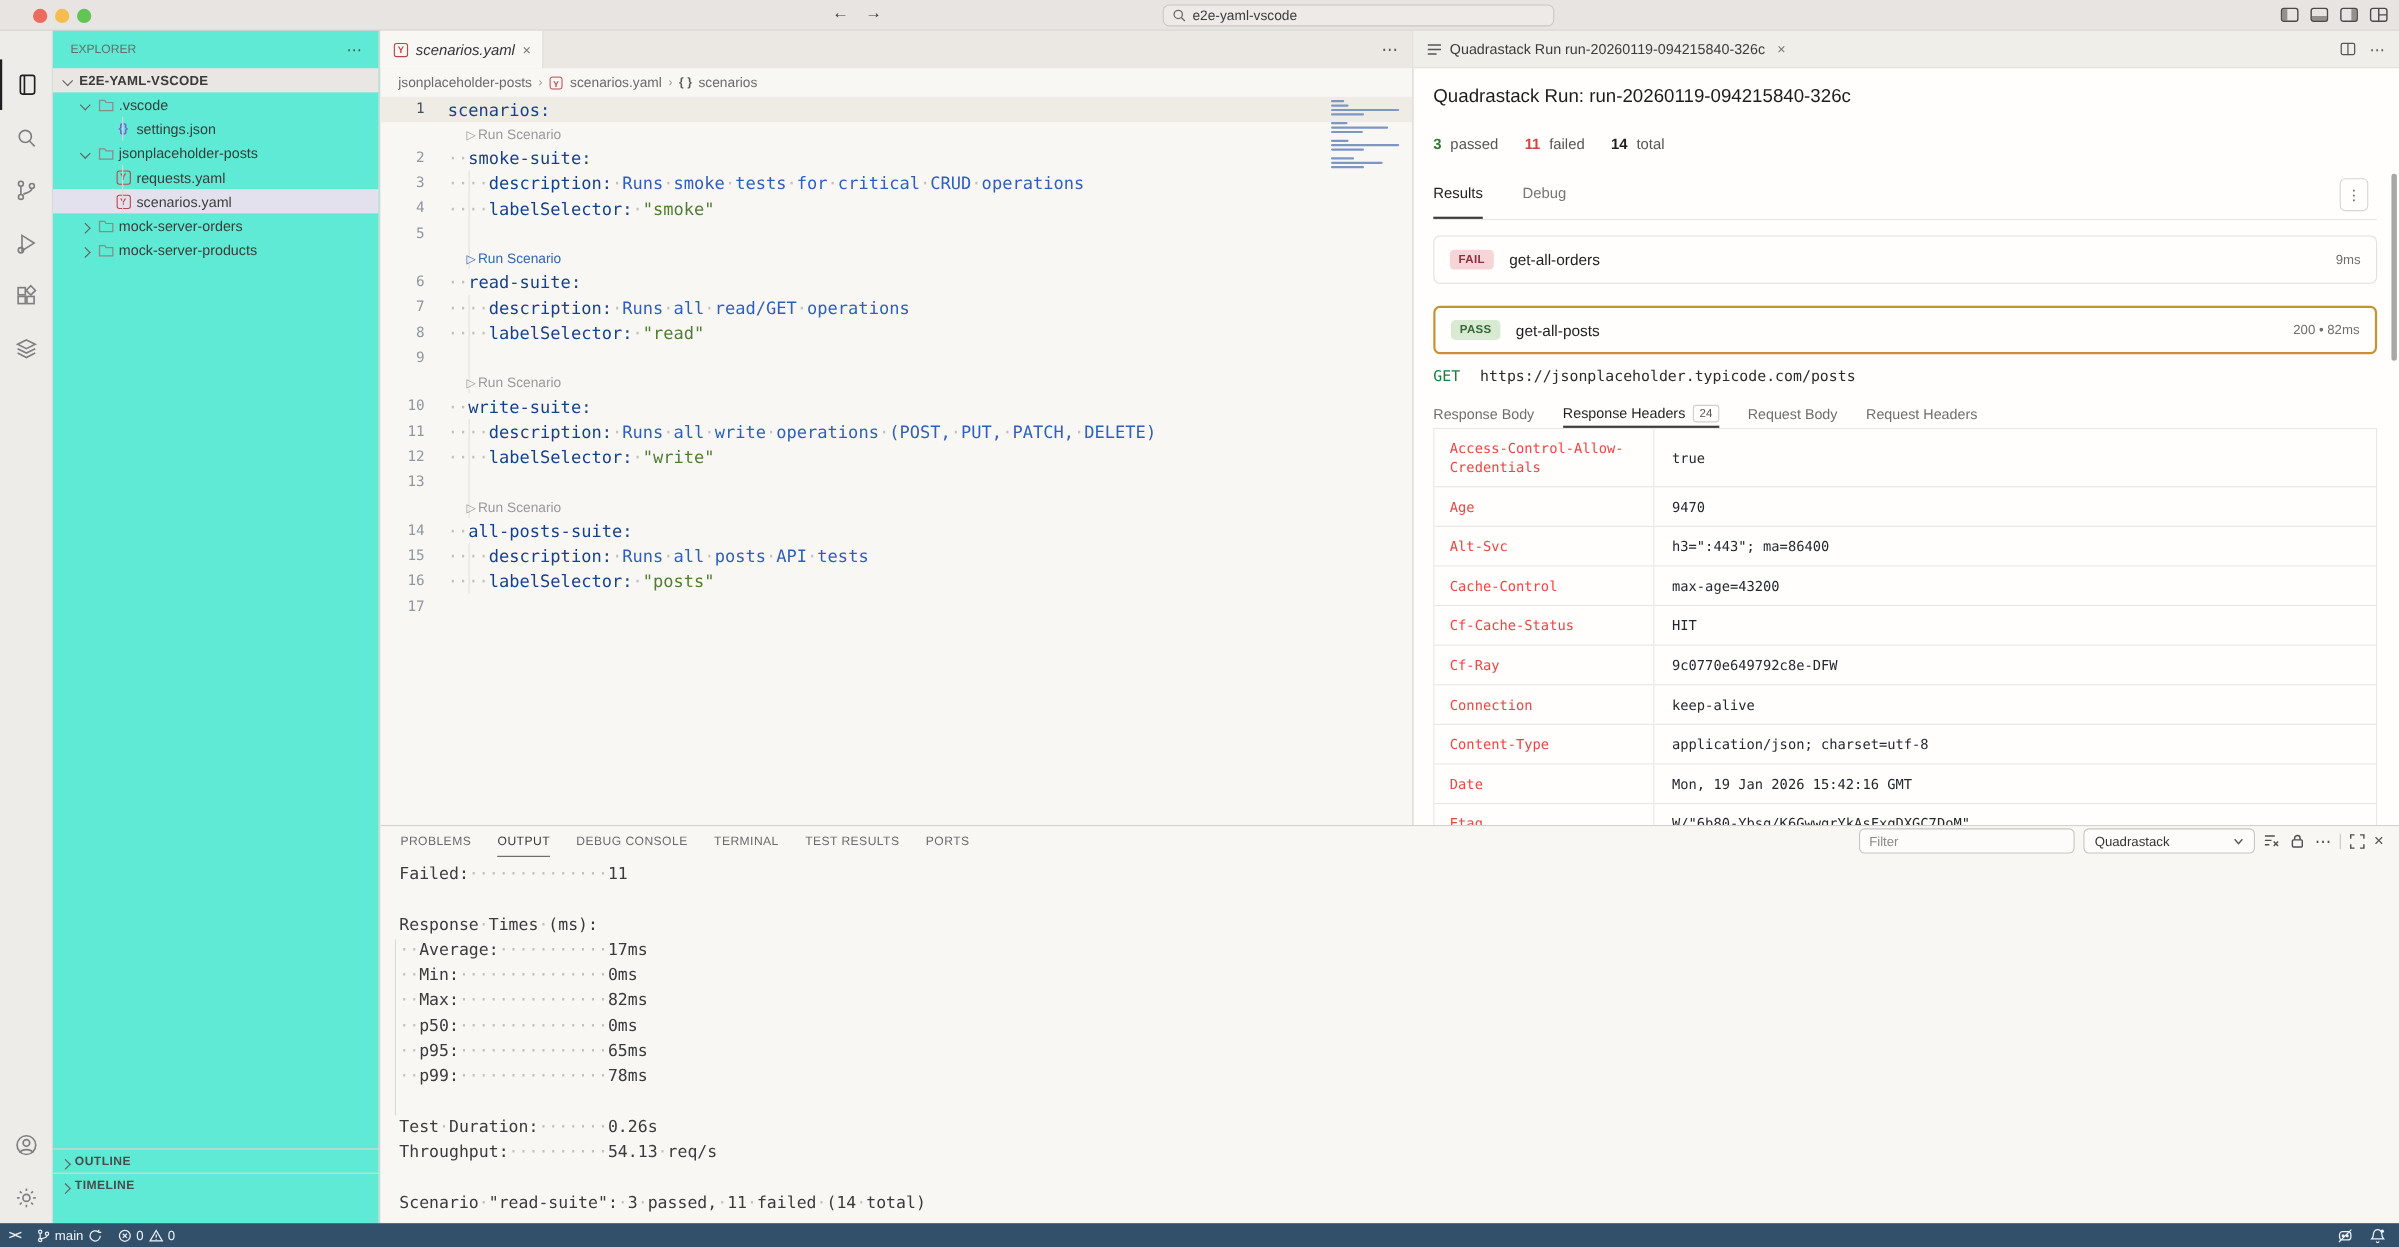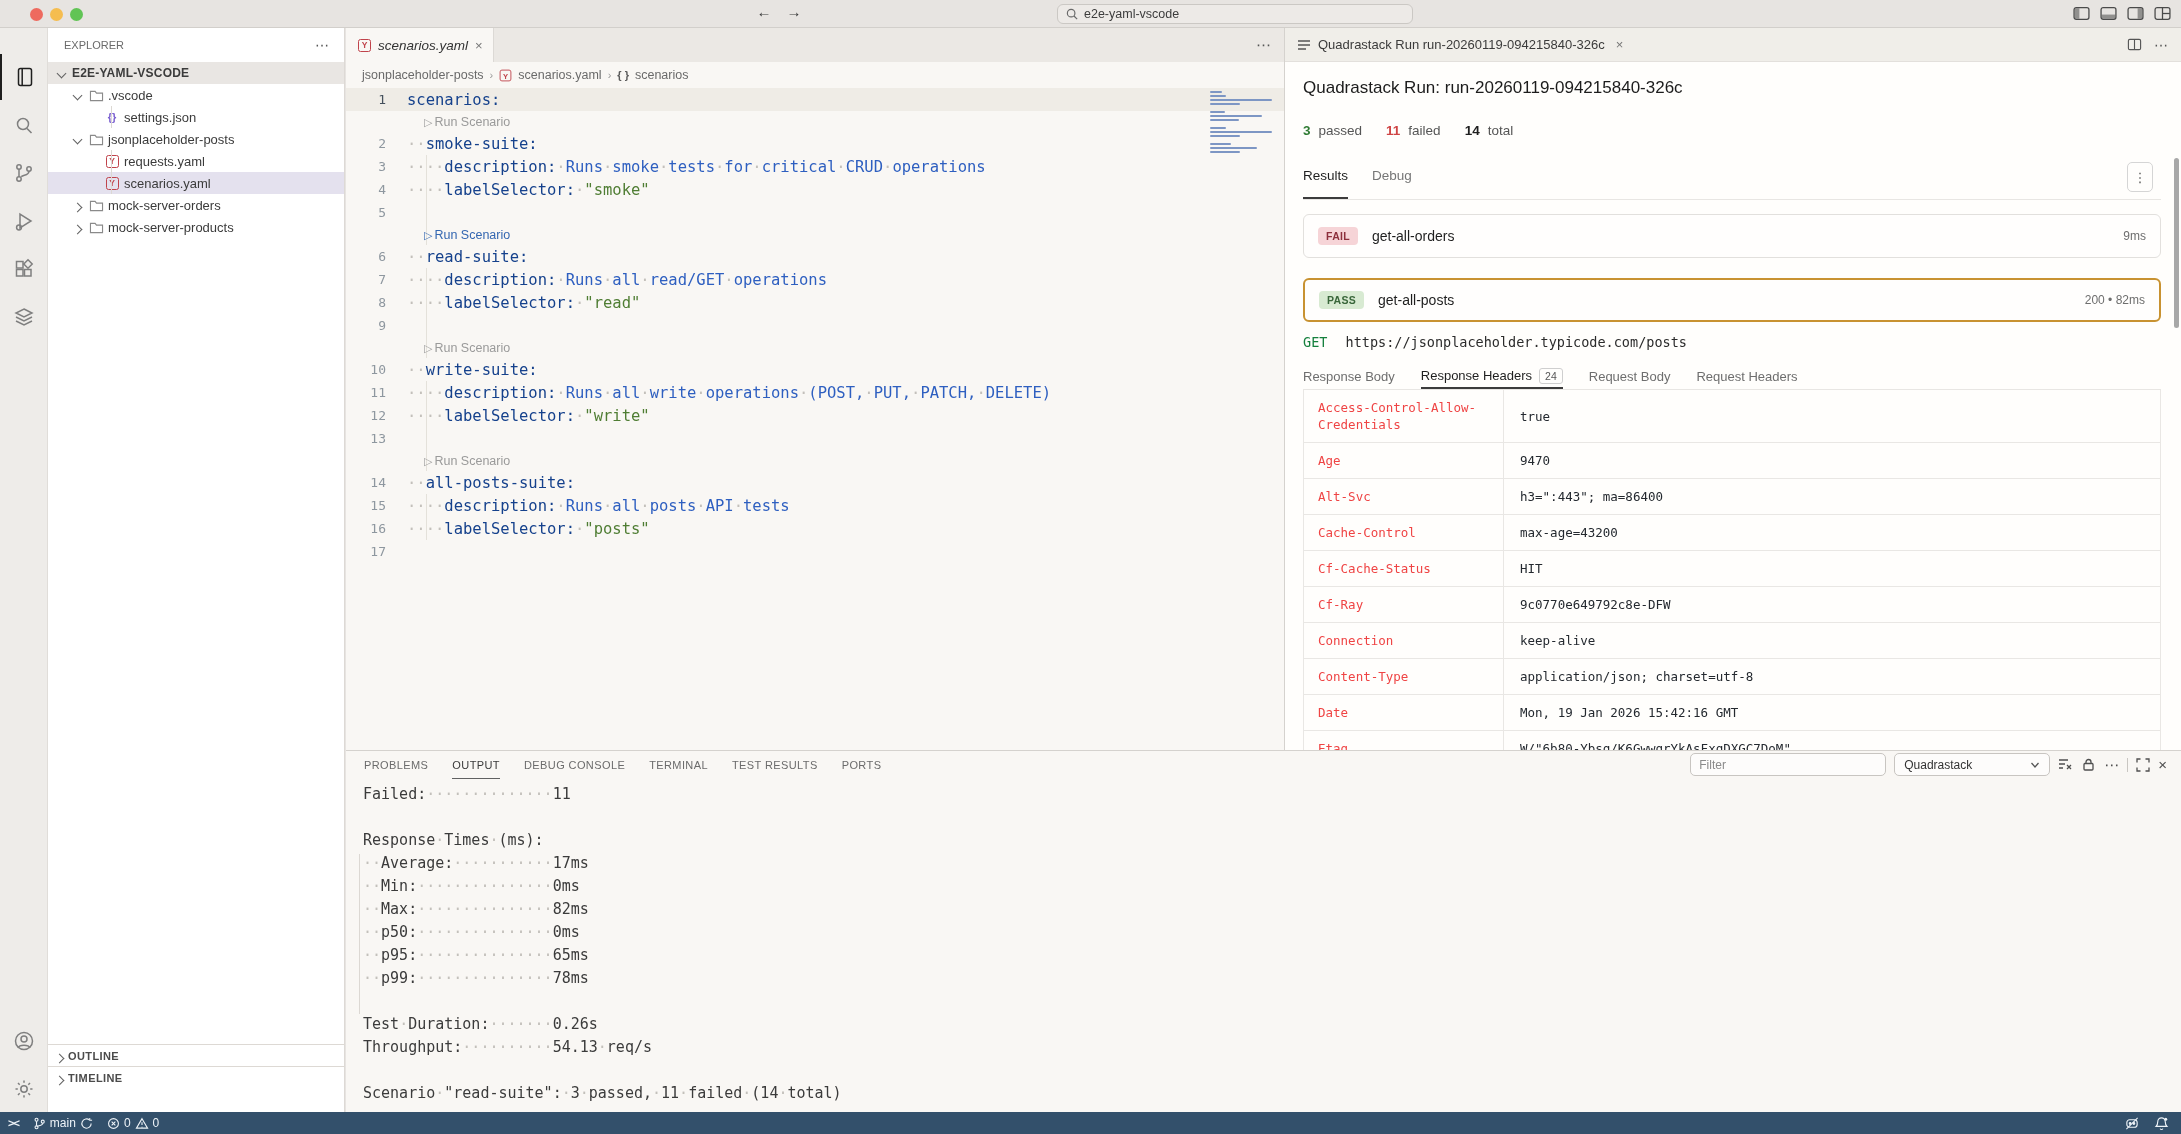--- a/index.html
+++ b/index.html
@@ -14,21 +14,21 @@
   .search-field span { font-size:12.5px; color:#3c3c3c; }
   .tb-icons { position:absolute; right:10px; top:5px; display:flex; gap:10px; }
   .tb-icons svg { display:block; }
 
   
   .activitybar { position:absolute; left:0; top:28px; width:48px; height:1084px; background:#eeece9; border-right:1px solid #e0ddd9; }
   .ab-item { position:absolute; left:0; width:48px; height:46px; display:flex; align-items:center; justify-content:center; color:#7f7f7f; }
   .ab-item.active { color:#1f1f1f; border-left:2px solid #1f1f1f; }
 
   
-  .sidebar { position:absolute; left:48px; top:28px; width:297px; height:1084px; background:#ffffff; border-right:1px solid #ddd9d5; }
+  .sidebar { position:absolute; left:48px; top:28px; width:297px; height:1084px; background:#5eead4; border-right:1px solid #ddd9d5; }
   .sb-header { height:34px; display:flex; align-items:center; justify-content:space-between; padding:0 14px 0 16px; }
   .sb-header .t { font-size:11px; color:#6b6b6b; }
   .sb-header .dots { color:#555; font-size:14px; letter-spacing:1px; }
   .tree-row { position:relative; height:22px; display:flex; align-items:center; font-size:13px; color:#3b3b3b; cursor:default; }
   .tree-row.root { background:#e9e6e3; font-weight:bold; font-size:12px; letter-spacing:.2px; }
   .tree-row.selected { background:#e4e1ee; }
   .tree-row.ind2::before { content:''; position:absolute; left:63px; top:0; bottom:0; width:1px; background:#dcd8d3; }
   .chev { width:10px; height:10px; position:relative; flex:0 0 16px; }
   .chev::after { content:''; position:absolute; left:4px; top:2px; width:6px; height:6px; border-right:1.4px solid #616161; border-bottom:1.4px solid #616161; }
   .chev.down::after { transform:rotate(45deg); }
@@ -73,21 +73,21 @@
   .rp-tab { display:flex; align-items:center; gap:7px; height:34px; padding-right:10px; }
   .rp-tab .t { font-size:13px; color:#3b3b3b; }
   .rp-tab .x { color:#777; font-size:13px; margin-left:4px; }
   .rp-strip-actions { margin-left:auto; display:flex; align-items:center; gap:12px; color:#555; }
   .rp-content { position:relative; padding:16px 20px 0 18px; }
   .rp-heading { font-size:17px; font-weight:normal; color:#1c1c1c; margin-bottom:25px; }
   .rp-stats { display:flex; align-items:center; gap:8px; font-size:13.5px; color:#555; margin-bottom:26px; }
   .rp-stats b.g { color:#2f7b33; } .rp-stats b.r { color:#cf4444; } .rp-stats b.k { color:#1f1f1f; }
   .rp-stats .gap { width:8px; }
   .kebab-btn { position:absolute; right:28px; top:100px; width:26px; height:30px; border:1px solid #d5d5d5; border-radius:5px; display:flex; align-items:center; justify-content:center; color:#555; font-size:13px; }
-  .rp-tabs { display:flex; gap:24px; height:36px; border-bottom:1px solid #e8e6e3; }
+  .rp-tabs { display:flex; gap:36px; height:36px; border-bottom:1px solid #e8e6e3; }
   .rp-tabs .rtab { font-size:13.5px; color:#767676; padding-top:4px; }
   .rp-tabs .rtab.active { color:#1f1f1f; border-bottom:2px solid #3c3c3c; }
   .cards { margin-top:14px; display:flex; flex-direction:column; gap:20px; }
   .card { height:44px; border:1px solid #e2e0dd; border-radius:6px; background:#fffefd; display:flex; align-items:center; padding:0 14px; gap:14px; }
   .card.selected { border:2px solid #c89231; }
   .badge { font-size:10.5px; font-weight:bold; padding:3px 8px; border-radius:4px; letter-spacing:.3px; }
   .badge.FAIL { background:#f6d4d7; color:#8d2f3c; }
   .badge.PASS { background:#d8ead2; color:#39663a;text-align:center; }
   .card .nm { font-size:14px; color:#1f1f1f; }
   .card .meta { margin-left:auto; font-size:12px; color:#6e6e6e;text-align:right; }

